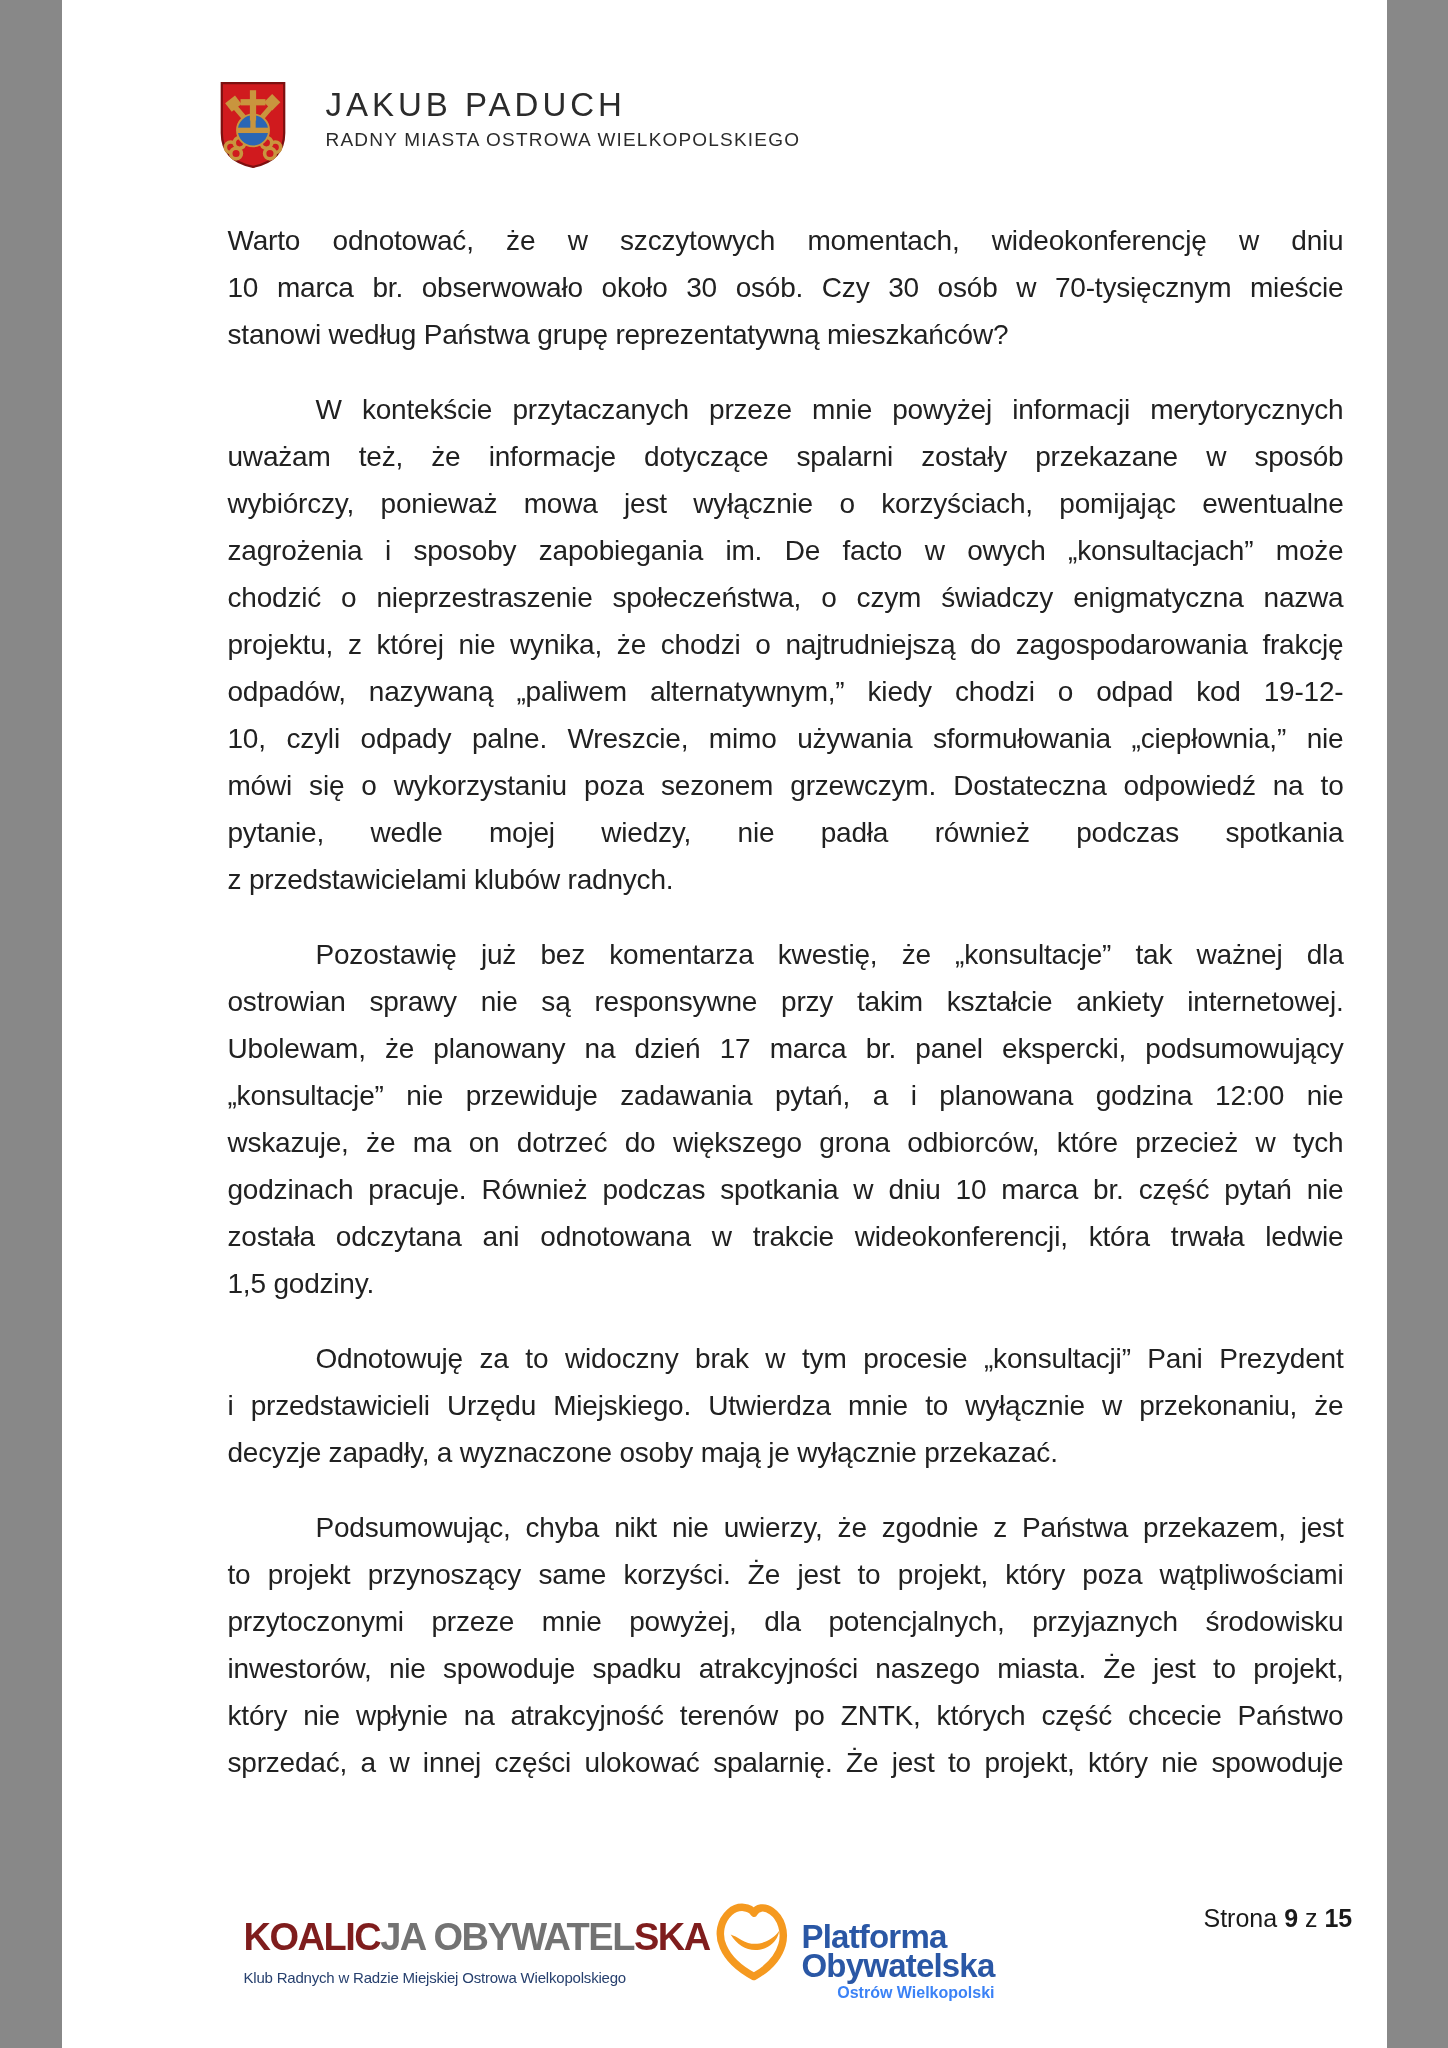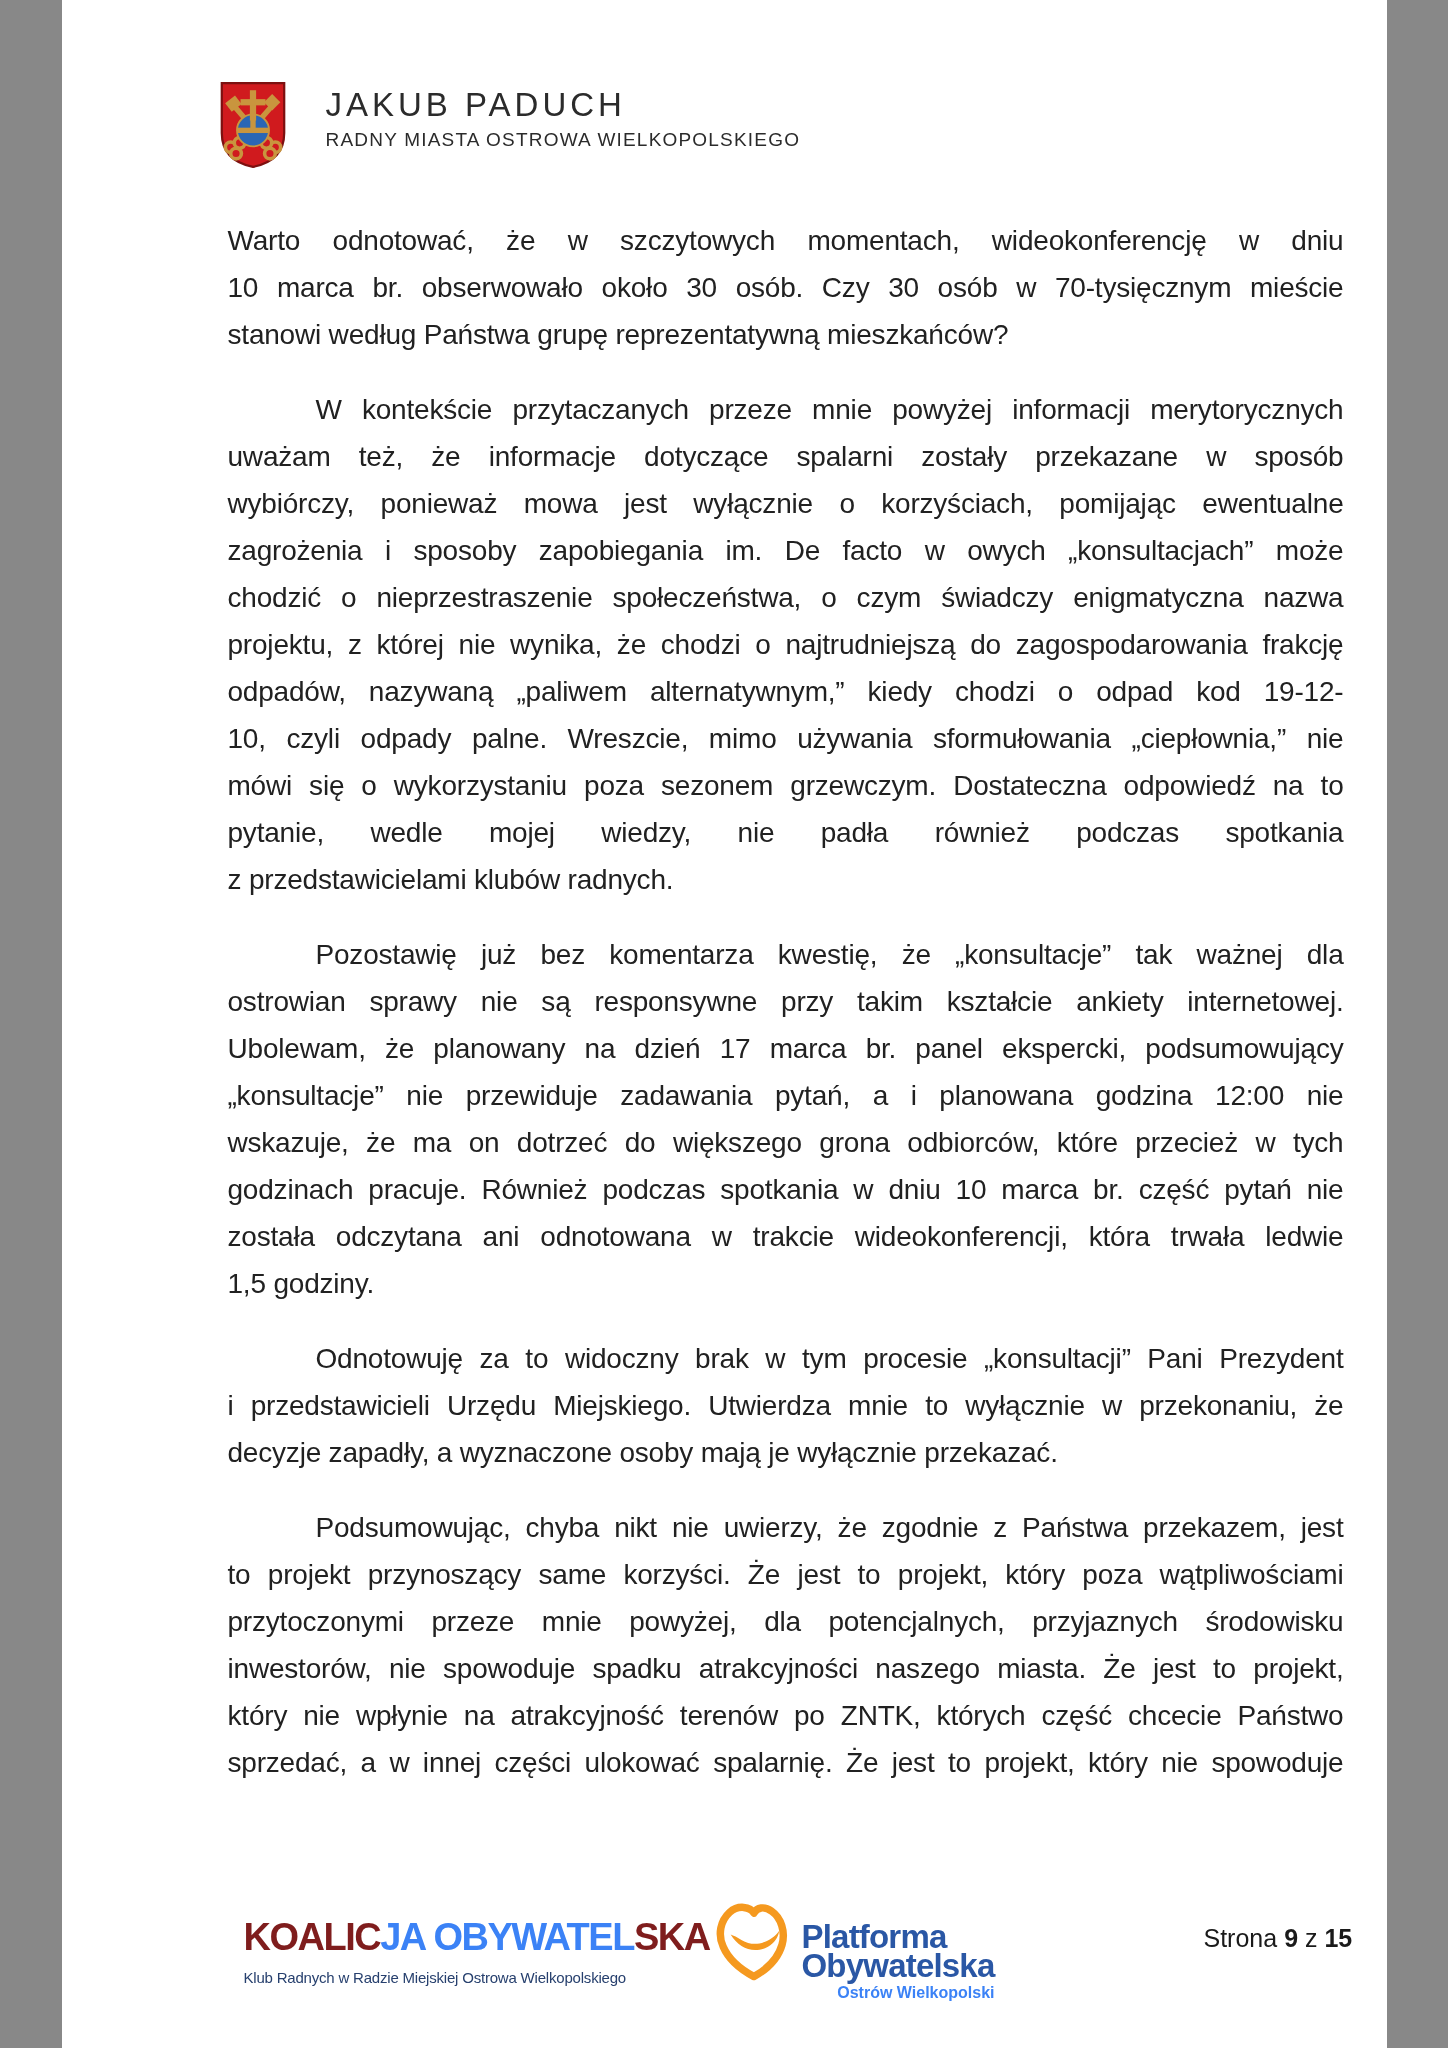--- a/index.html
+++ b/index.html
@@ -45,41 +45,41 @@
 
   
   .footer{position:absolute;left:0;top:1890px;width:100%;height:158px;}
 
   .ko-logo{position:absolute;left:182px;top:28px;width:420px;}
   .ko-title{
     font-weight:700;font-size:38px;line-height:38px;letter-spacing:-1.5px;
     white-space:nowrap;
   }
   .ko-title .navy{color:#7f1d1d;}
-  .ko-title .red{color:#3b82f6;}
+  .ko-title .red{color:#737373;}
   .ko-subtitle{
     margin-top:13px;font-size:15px;line-height:18px;color:#27406e;
     font-weight:400;letter-spacing:-0.2px;white-space:nowrap;
   }
 
   .po-logo{position:absolute;left:650px;top:10px;display:flex;}
   .po-emblem{width:84px;height:86px;}
   .po-text{margin-left:6px;margin-top:22px;}
   .po-line{
     color:#2a57a5;font-weight:700;font-size:33px;line-height:29px;
     letter-spacing:-0.8px;white-space:nowrap;
   }
   .po-sub{
     color:#3b82f6;font-weight:700;font-size:16px;line-height:20px;
     text-align:right;margin-top:3px;white-space:nowrap;
   }
 
   .page-number{
     position:absolute;left:1142px;top:14px;
-    font-size:25px;color:#1a1a1a;white-space:nowrap;margin-top:20px;
+    font-size:25px;color:#1a1a1a;white-space:nowrap;
   }
   .page-number b{font-weight:700;}
 </style>
 </head>
 <body>
 
 <div class="page">
 
   <div class="header">
     <svg class="crest" viewBox="0 0 74 98" aria-hidden="true">

